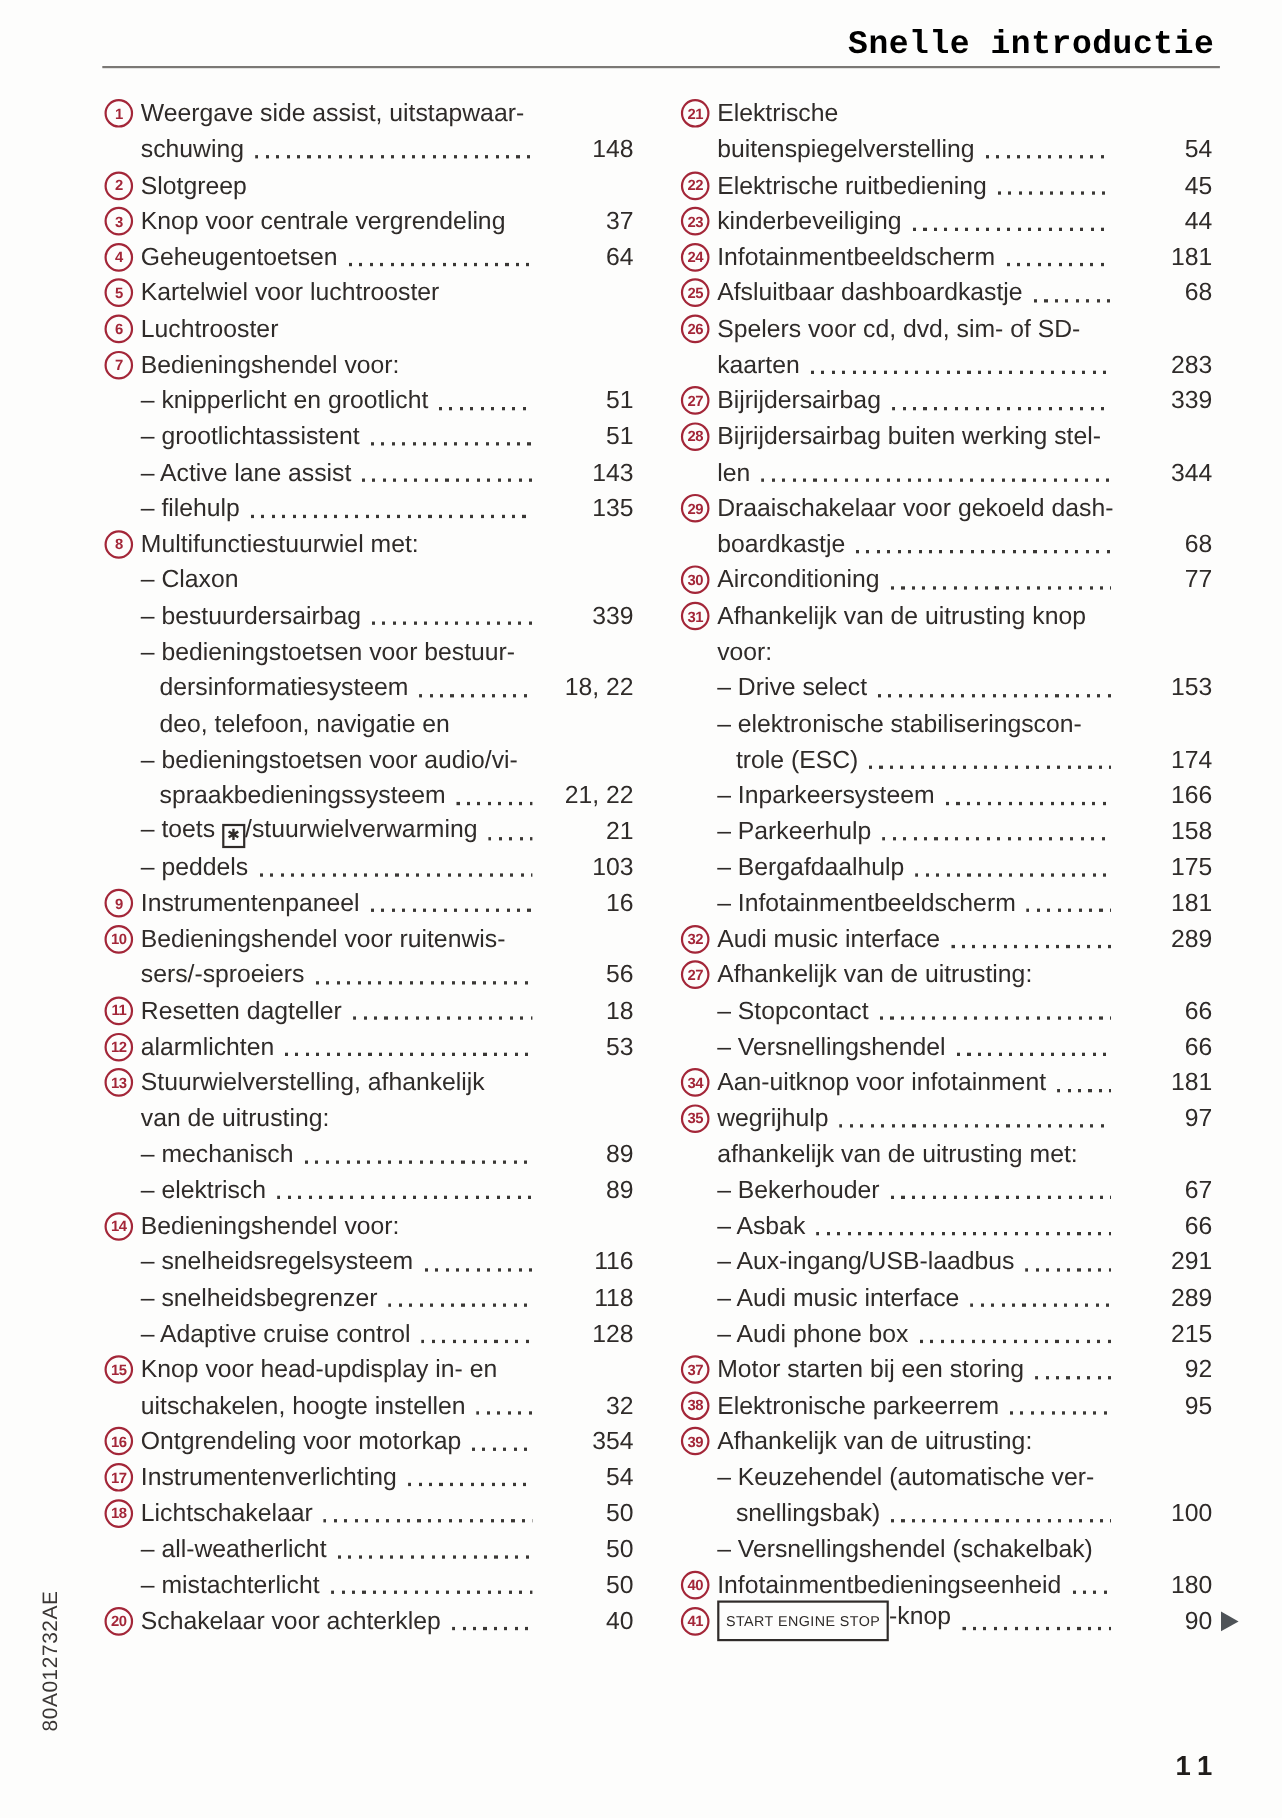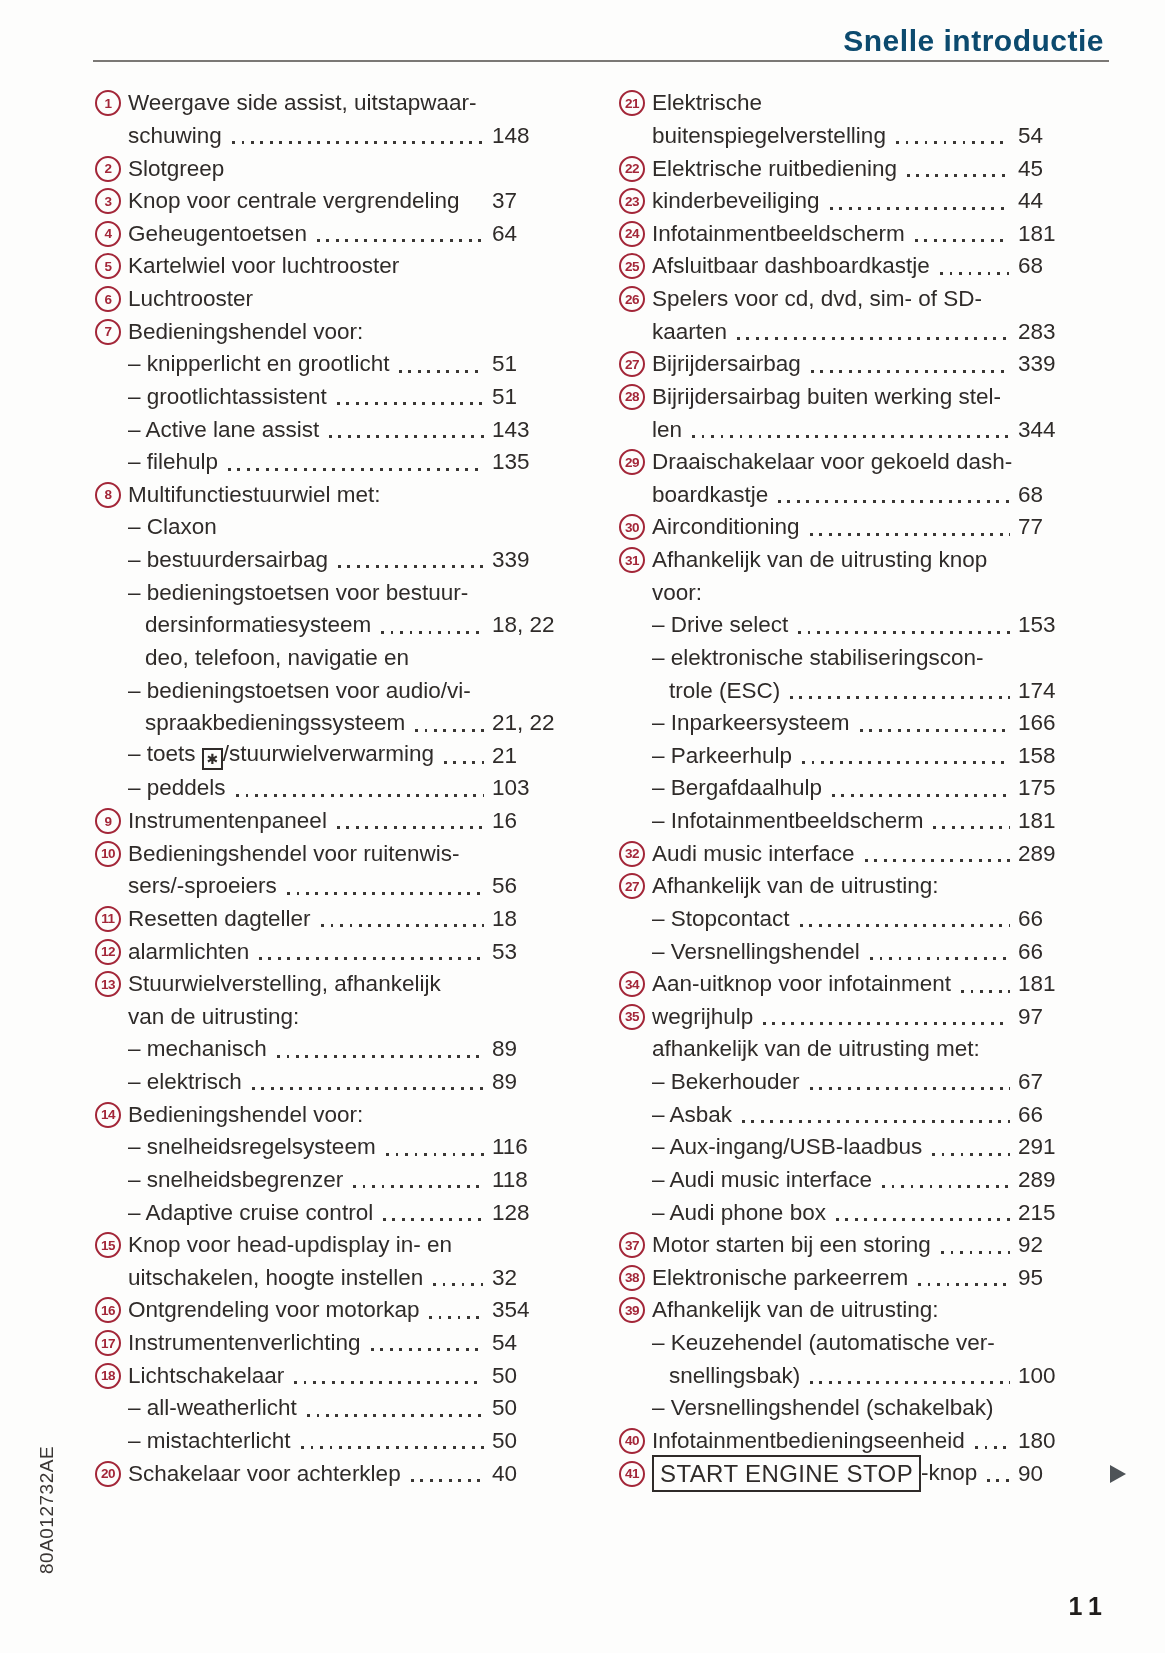--- a/index.html
+++ b/index.html
@@ -3,21 +3,21 @@
 <meta charset="utf-8">
 <style>
   html,body{margin:0;padding:0;}
   body{
     width:1165px;height:1653px;position:relative;overflow:hidden;
     background:#fdfdfc;color:#2f2b29;
     font-family:"Liberation Sans","DejaVu Sans",sans-serif;
   }
   .title{
     position:absolute;top:24px;left:0;width:1104px;text-align:right;
-    font-size:30px;font-weight:bold;letter-spacing:.5px;color:#0c4a6e;
+    font-size:30px;font-weight:bold;letter-spacing:.5px;color:#000000;font-family:Liberation Mono, monospace;
   }
   .rule{
     position:absolute;left:93px;top:60px;width:1016px;height:2px;
     background:#7b7875;
   }
   .col{position:absolute;top:87px;}
   .col.left{left:95px;width:481px;}
   .col.right{left:619px;width:483px;}
   .row{display:flex;align-items:center;height:32.64px;white-space:nowrap;}
   .gutter{width:33px;flex:none;display:flex;align-items:center;}
@@ -27,34 +27,34 @@
     display:flex;align-items:center;justify-content:center;letter-spacing:-.5px;
   }
   .txt{flex:none;font-size:22.5px;}
   .txt.subcont{padding-left:17px;}
   .lead{
     flex:1;min-width:6px;height:3px;align-self:flex-end;
     margin:0 8px 8px 10px;
     background:repeating-linear-gradient(to right,#3a3734 0 2.8px,transparent 2.8px 9.5px);
   }
   .lead.nolead{background:none;}
-  .pg{flex:none;width:84px;text-align:left;font-size:22.5px;}
+  .pg{flex:none;width:84px;text-align:right;font-size:22.5px;}
   .arrow{
     flex:none;width:0;height:0;align-self:center;
     border-left:16px solid #4e5357;border-top:9.5px solid transparent;
     border-bottom:9.5px solid transparent;margin-left:8px;margin-right:-24px;
   }
   .symbox{
     display:inline-flex;align-items:center;justify-content:center;
     box-sizing:border-box;width:21px;height:22px;border:2px solid #2f2b29;
     font-size:14px;vertical-align:-3px;font-family:"DejaVu Sans",sans-serif;
   }
   .keybox{
     display:inline-block;box-sizing:border-box;border:2px solid #2f2b29;
-    padding:4px 6px;font-size:24px;line-height:25px;letter-spacing:.4px;
+    padding:4px 6px;font-size:13px;line-height:25px;letter-spacing:.4px;
     vertical-align:-2px;
   }
   .sidecode{
     position:absolute;left:36px;top:1374px;height:200px;
     writing-mode:vertical-rl;transform:rotate(180deg);
     font-size:19px;letter-spacing:.5px;color:#3a3634;
   }
   .pagenum{
     position:absolute;top:1592px;right:56px;
     font-size:25px;font-weight:bold;letter-spacing:7px;color:#201d1b;

